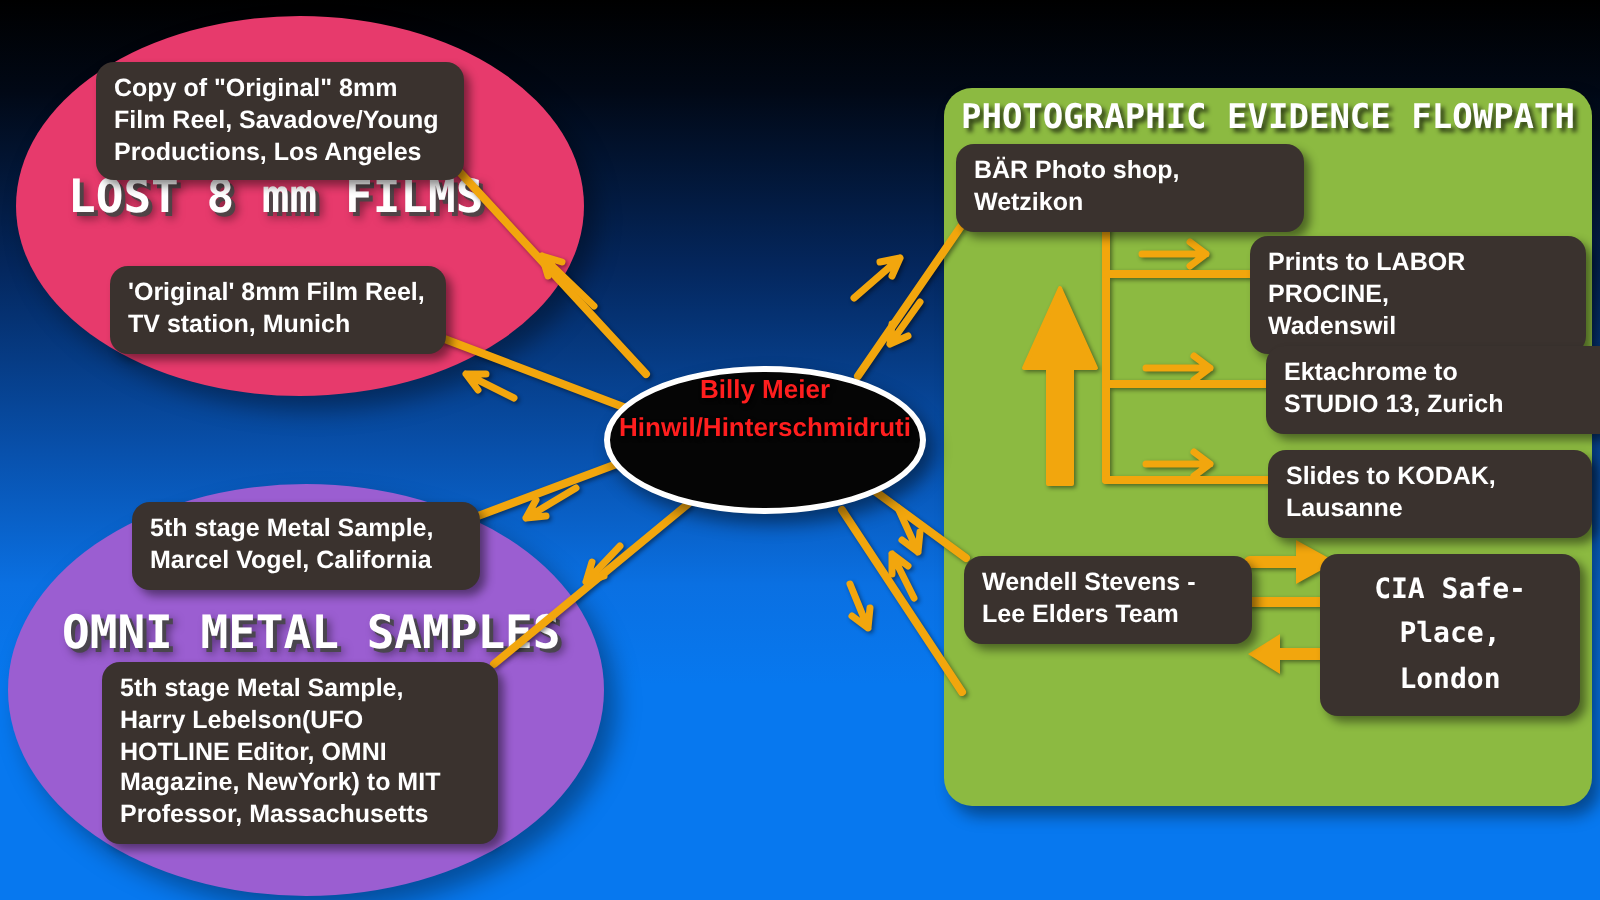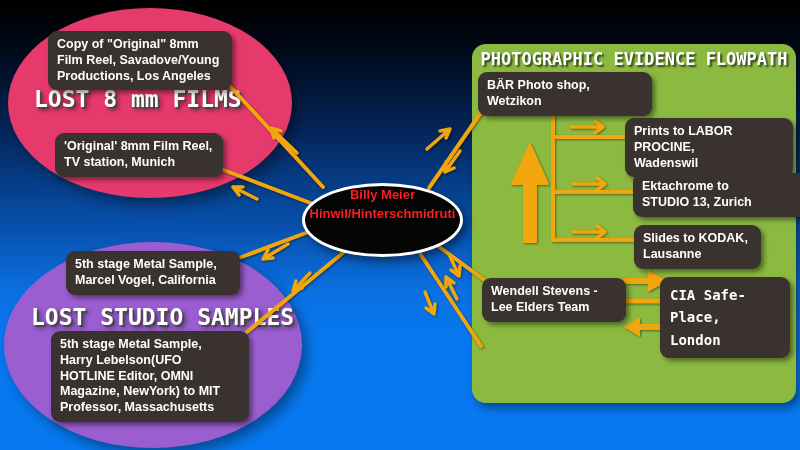--- a/index.html
+++ b/index.html
@@ -43,21 +43,21 @@
   .node {
     position: absolute; z-index: 4; box-sizing: border-box;
     background: #3a322e; color: #ffffff;
     font-weight: bold; font-size: 12.5px; line-height: 1.26;
     padding: 6px 9px; border-radius: 9px;
     white-space: pre-line;
     box-shadow: 3px 3px 5px rgba(0,0,0,0.45);
   }
   .node.mono {
     font-family: "DejaVu Sans Mono", monospace;
-    font-size: 14px; line-height: 1.6; padding: 7px 10px;
+    font-size: 14px; line-height: 1.6; padding: 7px 10px; text-align: center;
   }
   .center-node {
     position: absolute; left: 302px; top: 183px; width: 161px; height: 74px;
     background: #050505; border: 3px solid #ffffff; border-radius: 50%;
     box-sizing: border-box; z-index: 5;
     display: flex; flex-direction: column; align-items: center; justify-content: flex-start;
     box-shadow: 4px 5px 9px rgba(0,0,0,0.45);
   }
   .center-node span {
     color: #ff1e1e; font-weight: bold; font-size: 13px; line-height: 1.45;
@@ -67,21 +67,21 @@
 </head>
 <body>
 
 <div class="stage">
 
   <div class="ellipse films"></div>
   <div class="ellipse metal"></div>
   <div class="panel"></div>
 
   <div class="gtitle films-title">LOST 8 mm FILMS</div>
-  <div class="gtitle metal-title">LOST STUDIO SAMPLES</div>
+  <div class="gtitle metal-title">OMNI METAL SAMPLES</div>
   <div class="ptitle">PHOTOGRAPHIC EVIDENCE FLOWPATH</div>
 
   <svg class="connectors" width="800" height="450" viewBox="0 0 800 450">
 
     <g stroke="#f2a60d" stroke-width="4" fill="none" stroke-linecap="round">
       <path d="M323,187 L228,84"></path>
       <path d="M313,204 L221,169"></path>
       <path d="M429,188 L482,111"></path>
       <path d="M438,246 L483,279"></path>
       <path d="M421,255 L481,346"></path>
@@ -134,21 +134,21 @@
   <div class="node" style="left:51px;  top:331px; width:198px;">5th stage Metal Sample,
 Harry Lebelson(UFO
 HOTLINE Editor, OMNI
 Magazine, NewYork) to MIT
 Professor, Massachusetts</div>
   <div class="node" style="left:478px; top:72px;  width:174px;">BÄR Photo shop, Wetzikon</div>
   <div class="node" style="left:625px; top:118px; width:168px;">Prints to LABOR PROCINE,
 Wadenswil</div>
   <div class="node" style="left:633px; top:173px; width:180px;">Ektachrome to
 STUDIO 13, Zurich</div>
-  <div class="node" style="left:634px; top:225px; width:127px;">Slides to KODAK,
+  <div class="node" style="left:634px; top:225px; width:162px;">Slides to KODAK,
 Lausanne</div>
   <div class="node" style="left:482px; top:278px; width:144px;">Wendell Stevens -
 Lee Elders Team</div>
   <div class="node mono" style="left:660px; top:277px; width:130px;">CIA Safe-Place,
 London</div>
 
   <div class="center-node">
     <span>Billy Meier</span>
     <span>Hinwil/Hinterschmidruti</span>
   </div>

